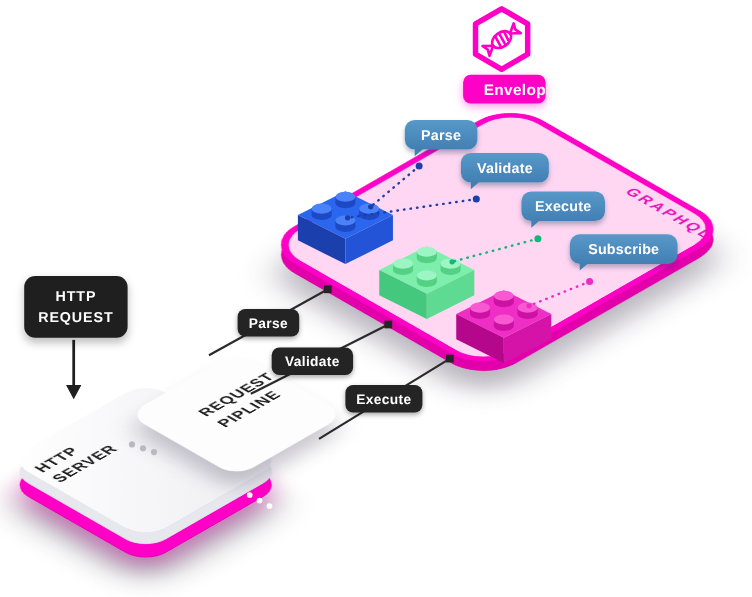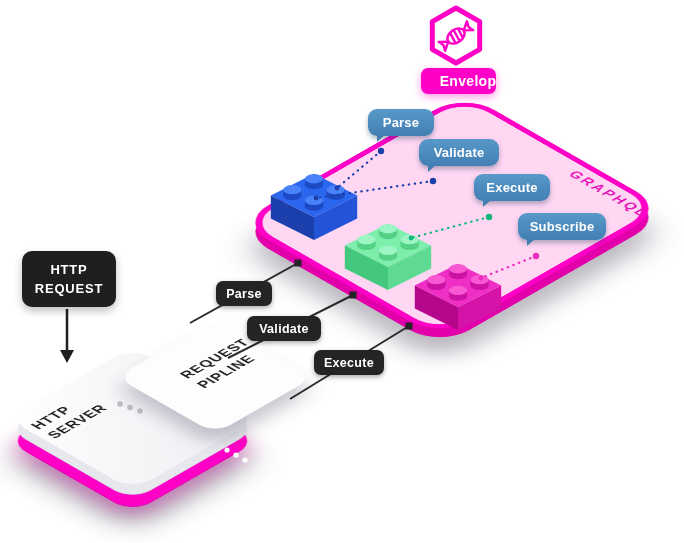--- a/index.html
+++ b/index.html
@@ -74,21 +74,21 @@
     background:linear-gradient(180deg,#5899c9 0%,#427fb3 100%);
     box-shadow:0 3px 5px rgba(30,60,90,.35); z-index:50;
   }
   .tag::after {
     content:""; position:absolute; left:9px; bottom:-6px; width:0; height:0;
     border-top:7px solid #437fb2; border-right:8px solid transparent;
   }
   .tag-parse     { left:368px; top:109px; width:66px; }
   .tag-validate  { left:419px; top:139px; width:80px; }
   .tag-execute   { left:474px; top:174px; width:76px; }
-  .tag-subscribe { left:518px; top:213px; width:88px; }
+  .tag-subscribe { left:518px; top:213px; width:98px; }
 
   
   .pill {
     position:absolute; height:25px; display:flex; align-items:center; justify-content:center;
     border-radius:7px; background:#242424; color:#fff;
     font-size:12.5px; font-weight:bold; letter-spacing:.3px;
     box-shadow:0 2px 5px rgba(0,0,0,.35); z-index:50;
   }
   .pill-parse    { left:216px; top:281px; width:56px; }
   .pill-validate { left:247px; top:316px; width:74px; }

